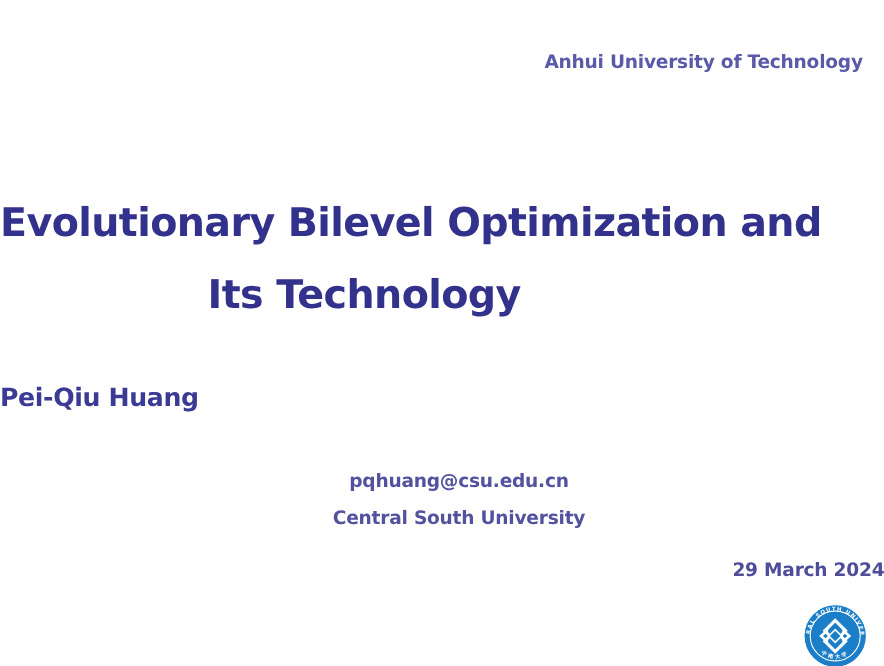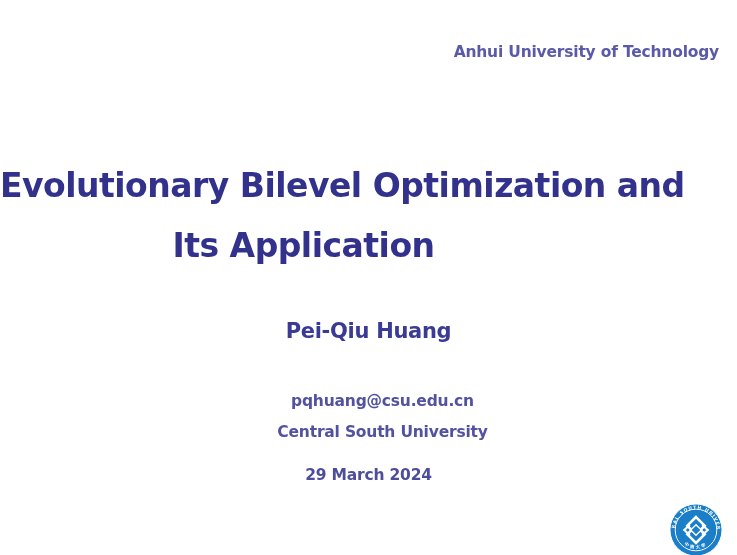--- a/index.html
+++ b/index.html
@@ -53,21 +53,20 @@
     line-height: 60px;
     white-space: nowrap;
   }
 
   
   .author-name {
     position: absolute;
     top: 303px;
     left: 0;
     width: 737px;
-    text-align: center;
     font-family: "DejaVu Sans", sans-serif;
     font-size: 21px;
     font-weight: 600;
     letter-spacing: -0.3px;
     color: #3b3b96;
     white-space: nowrap;
   }
 
   
   .contact-block {
@@ -87,21 +86,21 @@
     white-space: nowrap;
     padding-left: 28px;
   }
 
   
   .date-line {
     position: absolute;
     top: 450px;
     left: 0;
     width: 737px;
-    text-align: center;
+    text-align: right;
     font-family: "DejaVu Sans", sans-serif;
     font-size: 15.5px;
     font-weight: 600;
     letter-spacing: -0.2px;
     color: #4d4d9c;
     white-space: nowrap;
   }
 
   
   .logo-wrap {
@@ -119,21 +118,21 @@
 </style>
 </head>
 <body>
 
 <div class="slide">
 
   <div class="header-institution">Anhui University of Technology</div>
 
   <div class="title-block">
     <div class="title-line">Evolutionary Bilevel Optimization and</div>
-    <div class="title-line">Its Application</div>
+    <div class="title-line">Its Technology</div>
   </div>
 
   <div class="author-name">Pei-Qiu Huang</div>
 
   <div class="contact-block">
     <div class="contact-line">pqhuang@csu.edu.cn</div>
     <div class="contact-line">Central South University</div>
   </div>
 
   <div class="date-line">29 March 2024</div>

